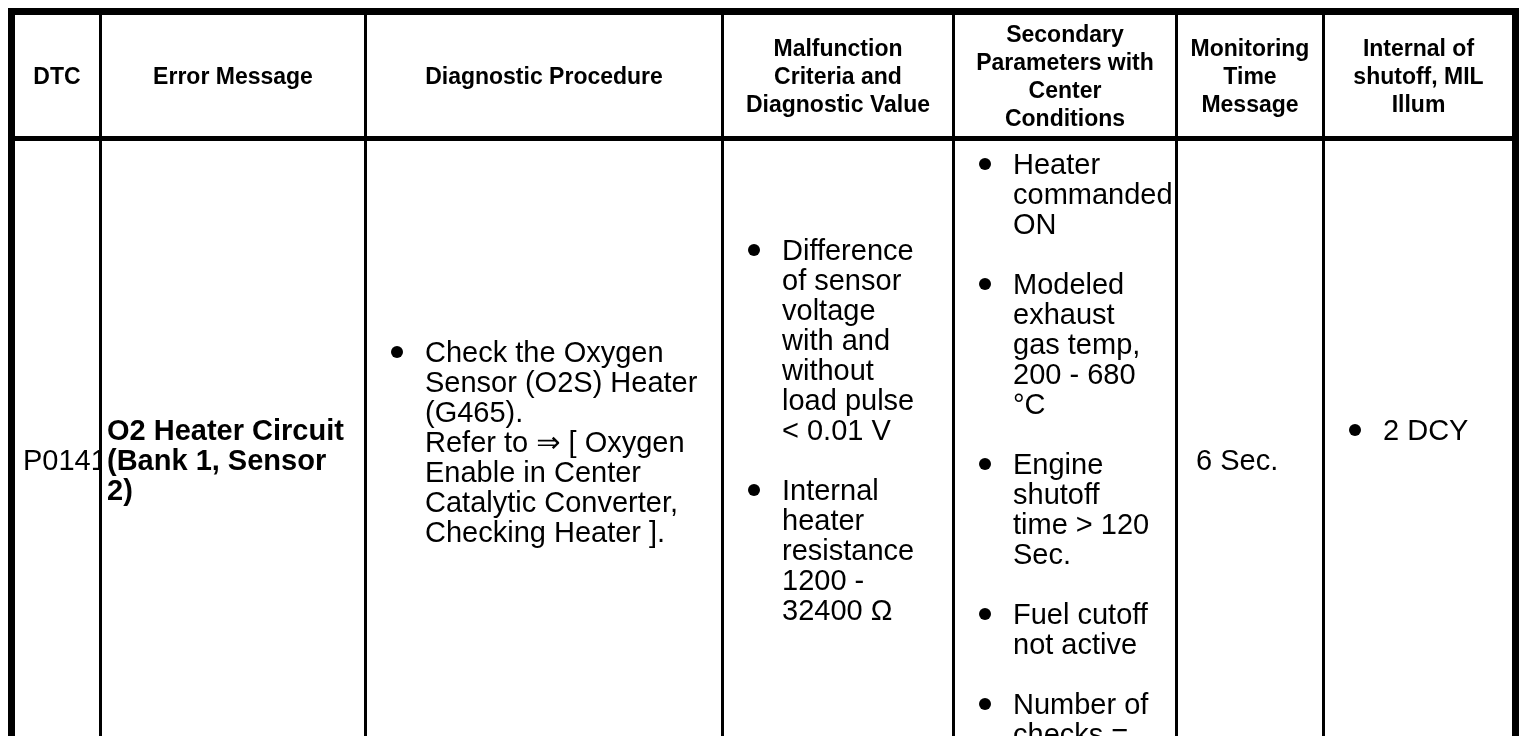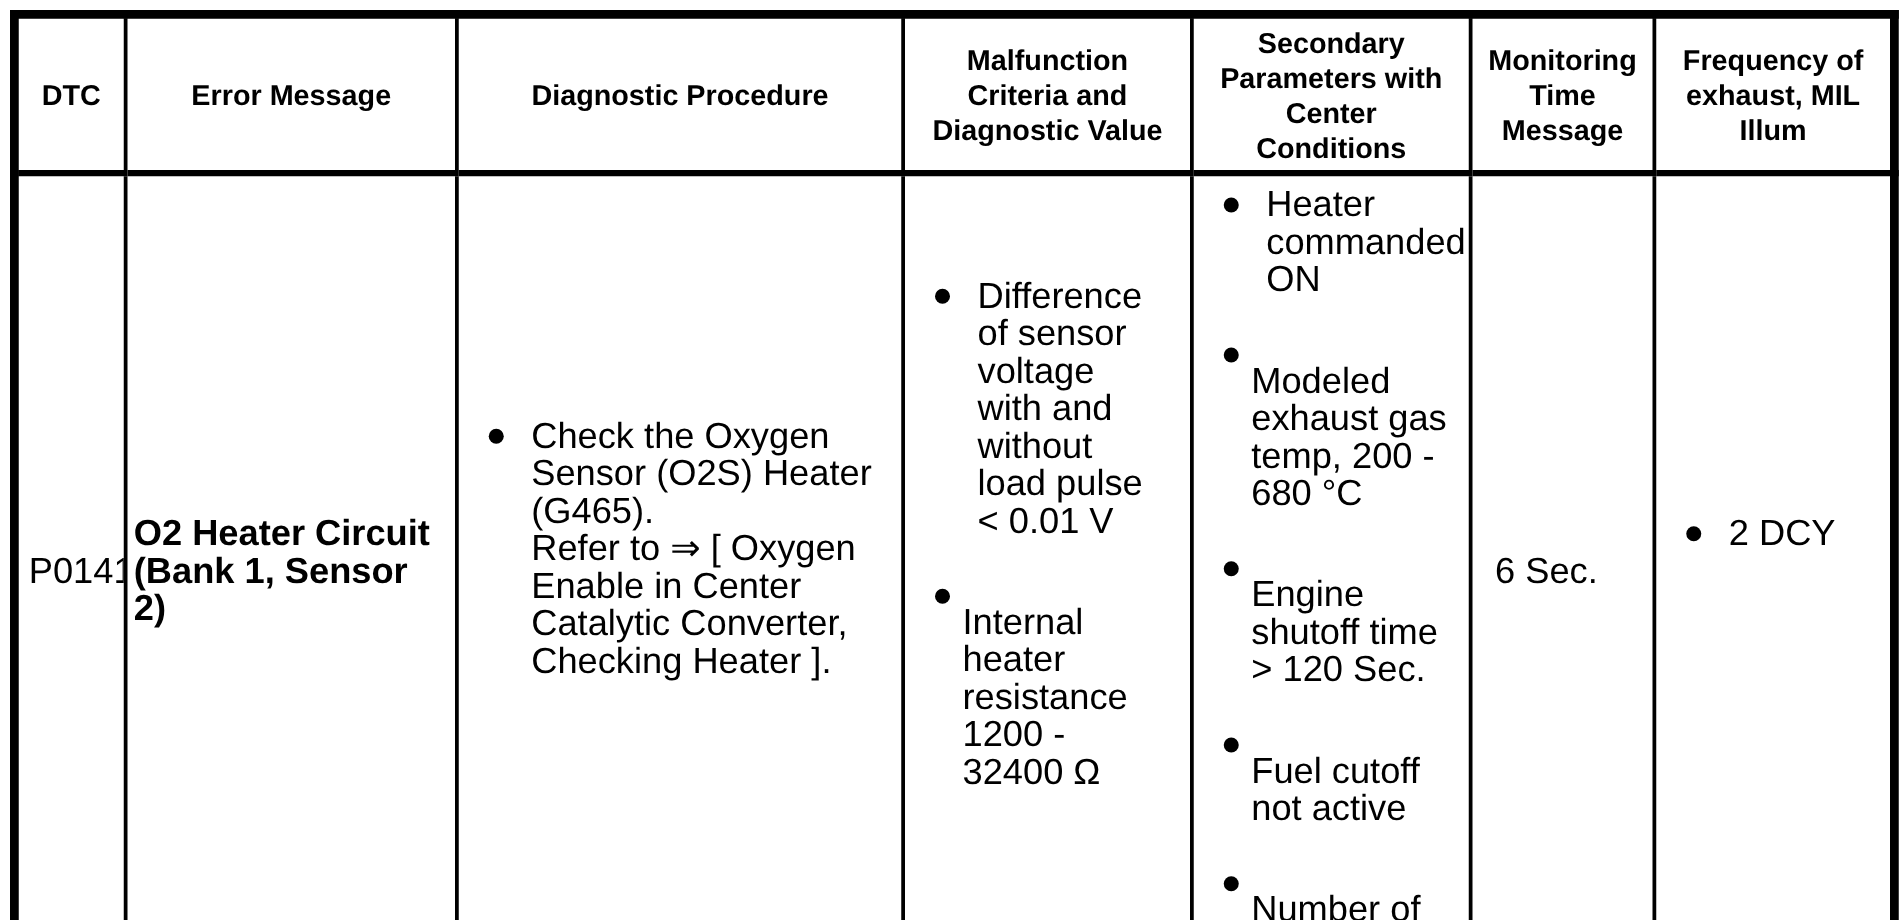--- a/index.html
+++ b/index.html
@@ -49,21 +49,21 @@
   td.cell-dtc  { padding-left: 8px; }
   td.cell-error{ padding: 0 20px 0 5px; font-weight: bold; }
   td.cell-diag { padding: 0 14px 36px 24px; }
   td.cell-malf { padding: 0 18px 60px 24px; }
   td.cell-sec  { padding: 8px 14px 0 24px; vertical-align: top; }
   td.cell-mon  { padding-left: 18px; }
   td.cell-freq { padding: 0 6px 60px 24px; }
 
   
   .bullet-item { display: flex; align-items: flex-start; }
-  .bullet-item + .bullet-item { margin-top: 30px; flex-direction: column; }
+  .bullet-item + .bullet-item { margin-top: 30px; }
   .bullet {
     flex: 0 0 12px;
     width: 12px;
     height: 12px;
     border-radius: 50%;
     background: #000000;
     margin-top: 9px;
   }
   .bullet-text { flex: 1 1 auto; margin-left: 22px; }
   .bullet-text .tline { display: block; }
@@ -103,22 +103,22 @@
           <div class="hline">Parameters with</div>
           <div class="hline">Center</div>
           <div class="hline">Conditions</div>
         </th>
         <th>
           <div class="hline">Monitoring</div>
           <div class="hline">Time</div>
           <div class="hline">Message</div>
         </th>
         <th>
-          <div class="hline">Frequency of</div>
-          <div class="hline">exhaust, MIL</div>
+          <div class="hline">Internal of</div>
+          <div class="hline">shutoff, MIL</div>
           <div class="hline">Illum</div>
         </th>
       </tr>
     </thead>
     <tbody>
       <tr>
         <td class="cell-dtc">
           <span>P0141</span>
         </td>
         <td class="cell-error">

